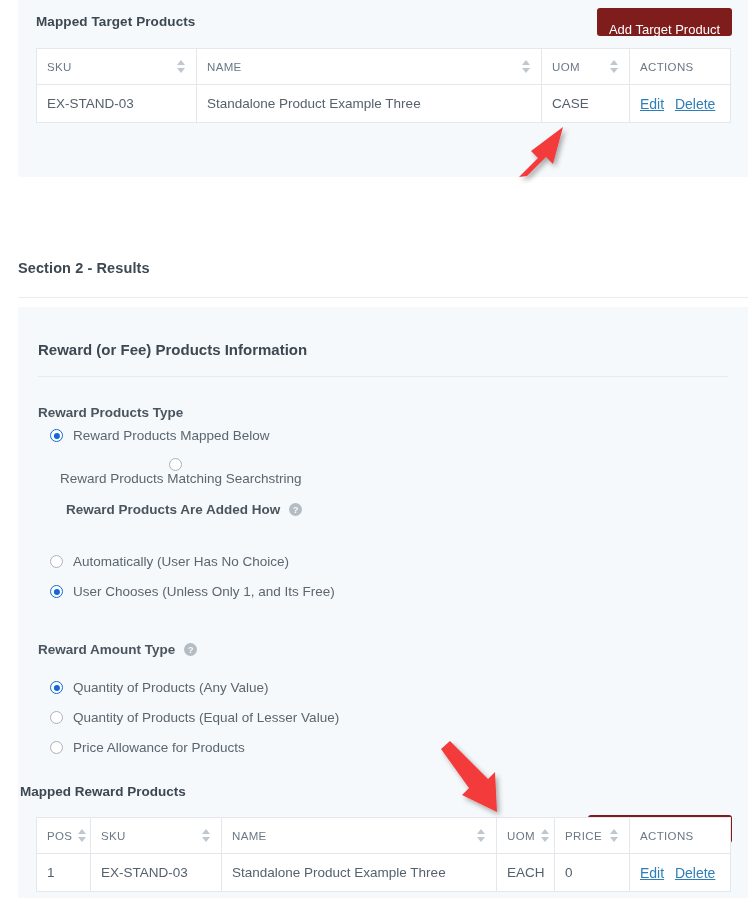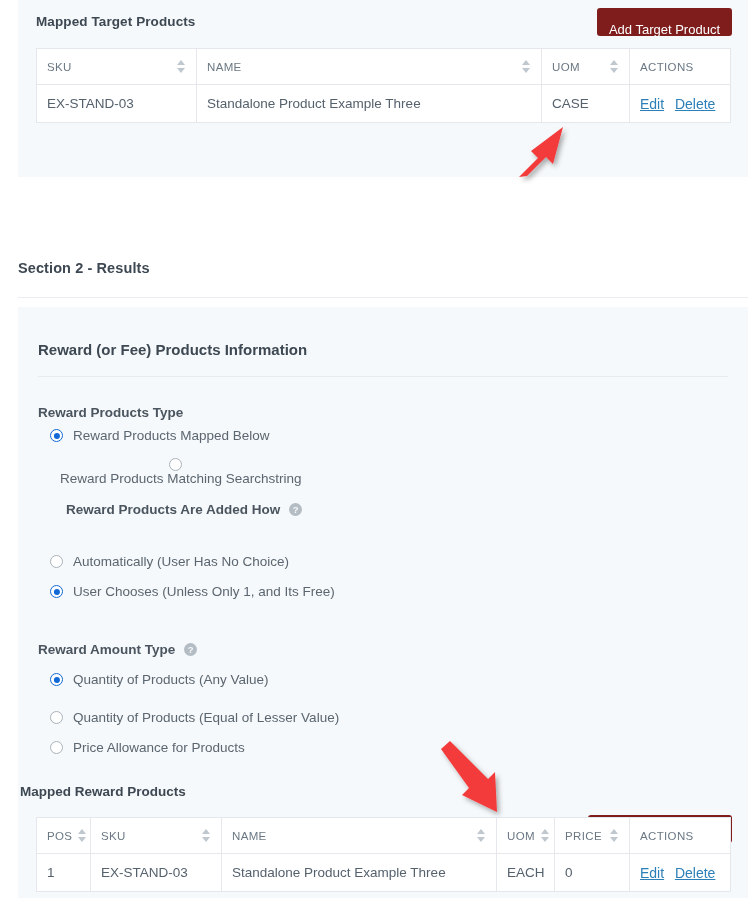--- a/index.html
+++ b/index.html
@@ -253,21 +253,21 @@
     </div>
     <div class="radio-row" style="top:277px;">
       <span class="rad on"></span>
       <span class="rad-label">User Chooses (Unless Only 1, and Its Free)</span>
     </div>
 
     <div class="grp-label" style="top:335px;">
       <span>Reward Amount Type</span>
       <span class="help-ico"></span>
     </div>
-    <div class="radio-row" style="top:365px;">
+    <div class="radio-row" style="top:373px;">
       <span class="rad on"></span>
       <span class="rad-label">Quantity of Products (Any Value)</span>
     </div>
     <div class="radio-row" style="top:403px;">
       <span class="rad"></span>
       <span class="rad-label">Quantity of Products (Equal of Lesser Value)</span>
     </div>
     <div class="radio-row" style="top:433px;">
       <span class="rad"></span>
       <span class="rad-label">Price Allowance for Products</span>

